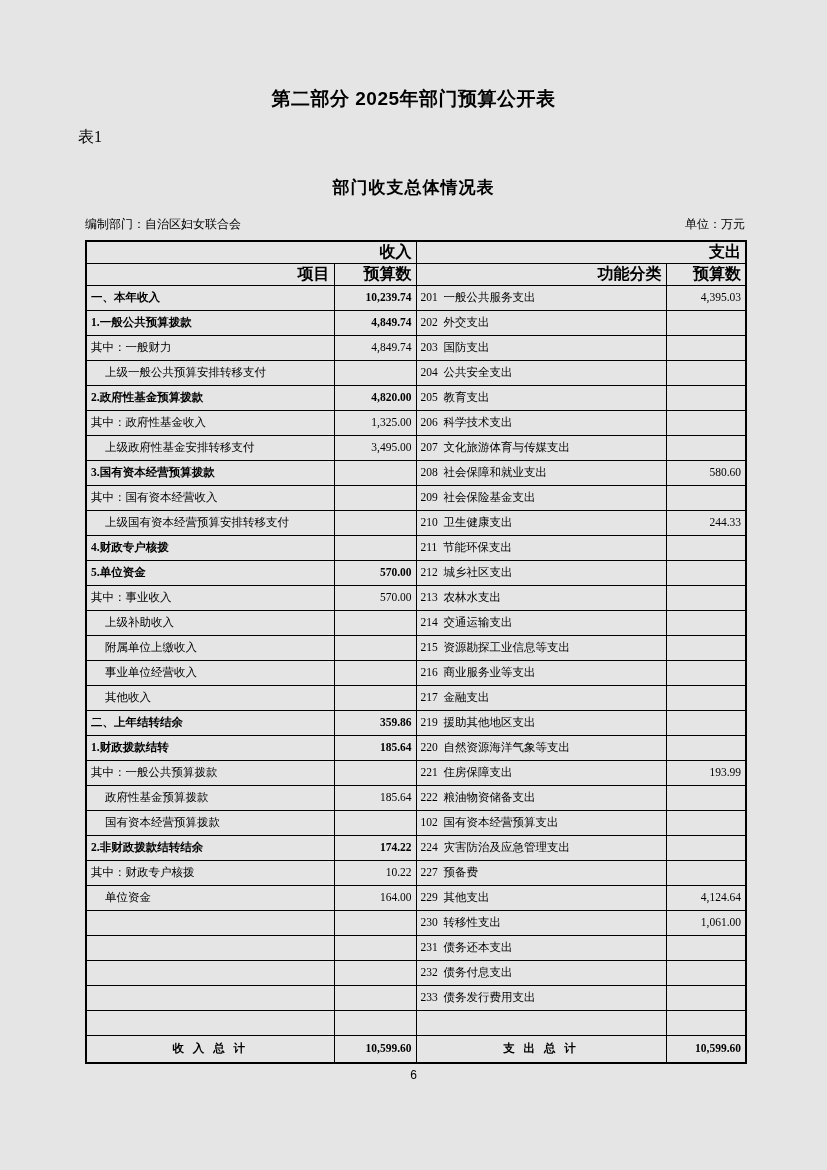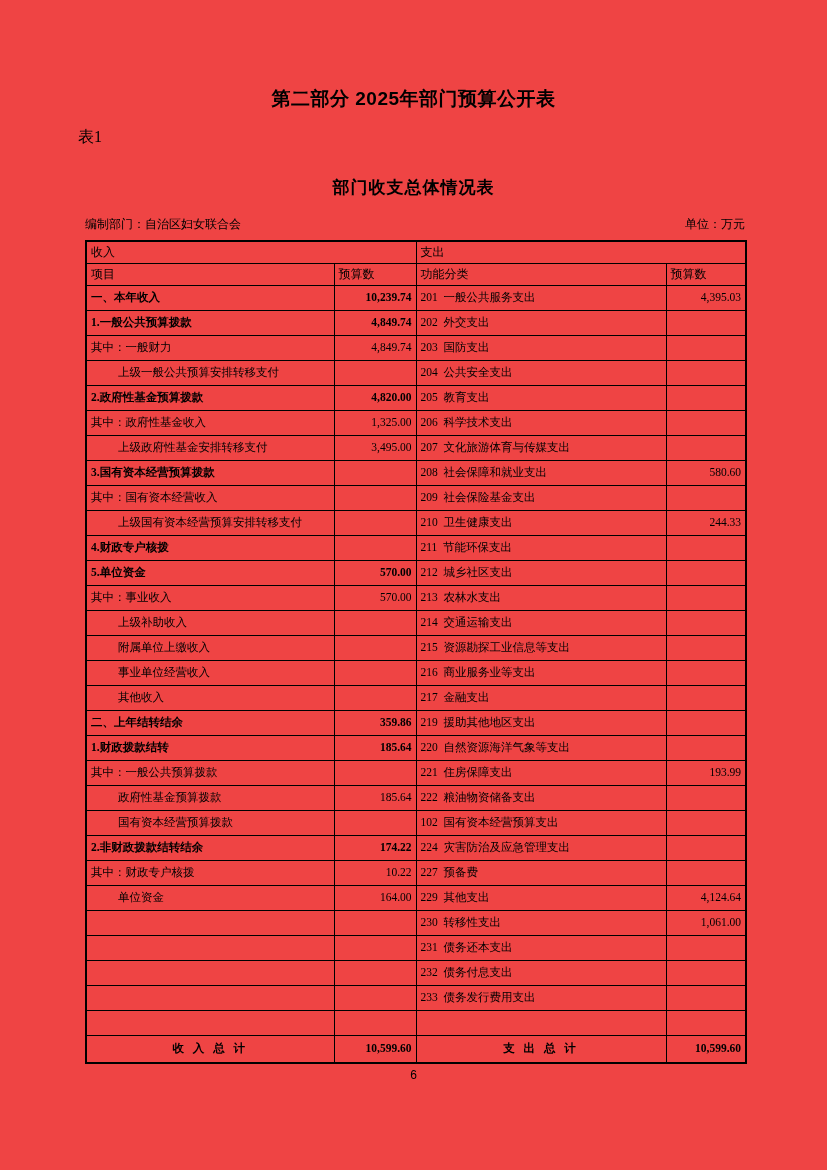--- a/index.html
+++ b/index.html
@@ -4,21 +4,21 @@
 <style>
   html, body {
     margin: 0;
     padding: 0;
     background: #ffffff;
   }
   .page {
     position: relative;
     width: 827px;
     height: 1170px;
-    background: #ef4444;
+    background: #e5e5e5;
     color: #000;
     font-family: "Liberation Serif", serif;
     overflow: hidden;
   }
   .part-title {
     padding-top: 86px;
     text-align: center;
     font-size: 19px;
     font-weight: bold;
     font-family: "Liberation Sans", sans-serif;
@@ -54,27 +54,27 @@
   table.budget th, table.budget td {
     border: 1px solid #000;
     font-size: 11.5px;
     padding: 0 4px;
     height: 24px;
     line-height: 1.15;
     overflow: hidden;
     vertical-align: middle;
   }
   table.budget thead th {
-    text-align: left;
-    font-weight: normal;
-    font-size: 12px;
+    text-align: right;
+    font-weight: bold;
+    font-size: 16px;
     height: 21px;
   }
   .c-item { text-align: left; padding-left: 3px; margin-left: 44px; }
-  .c-item.ind { padding-left: 31px; }
+  .c-item.ind { padding-left: 18px; }
   .c-num { text-align: right; padding-right: 4px; }
   .c-cat { text-align: left; white-space: pre; padding-left: 4px; }
   .b { font-weight: bold; }
   tr.total-row td { height: 26px; }
   .total-label {
     text-align: center;
     font-weight: bold;
     letter-spacing: 3px;
     font-size: 12px;
   }

